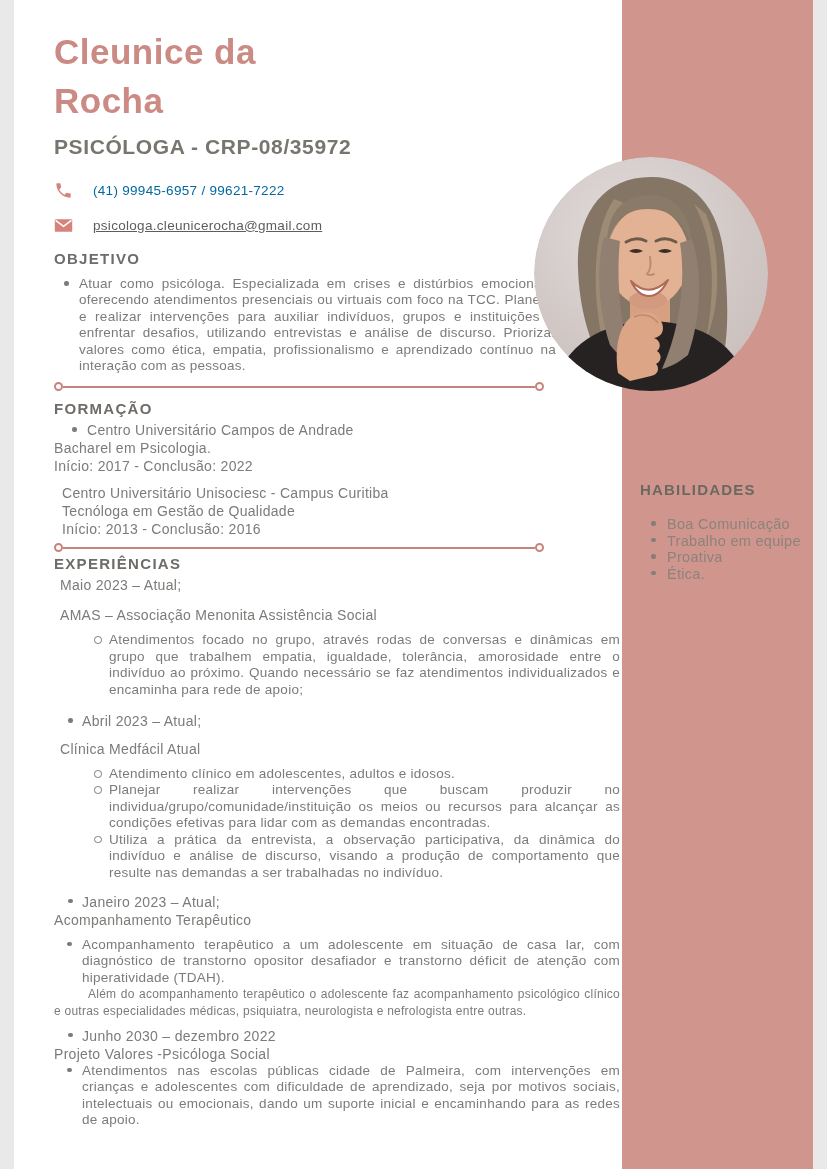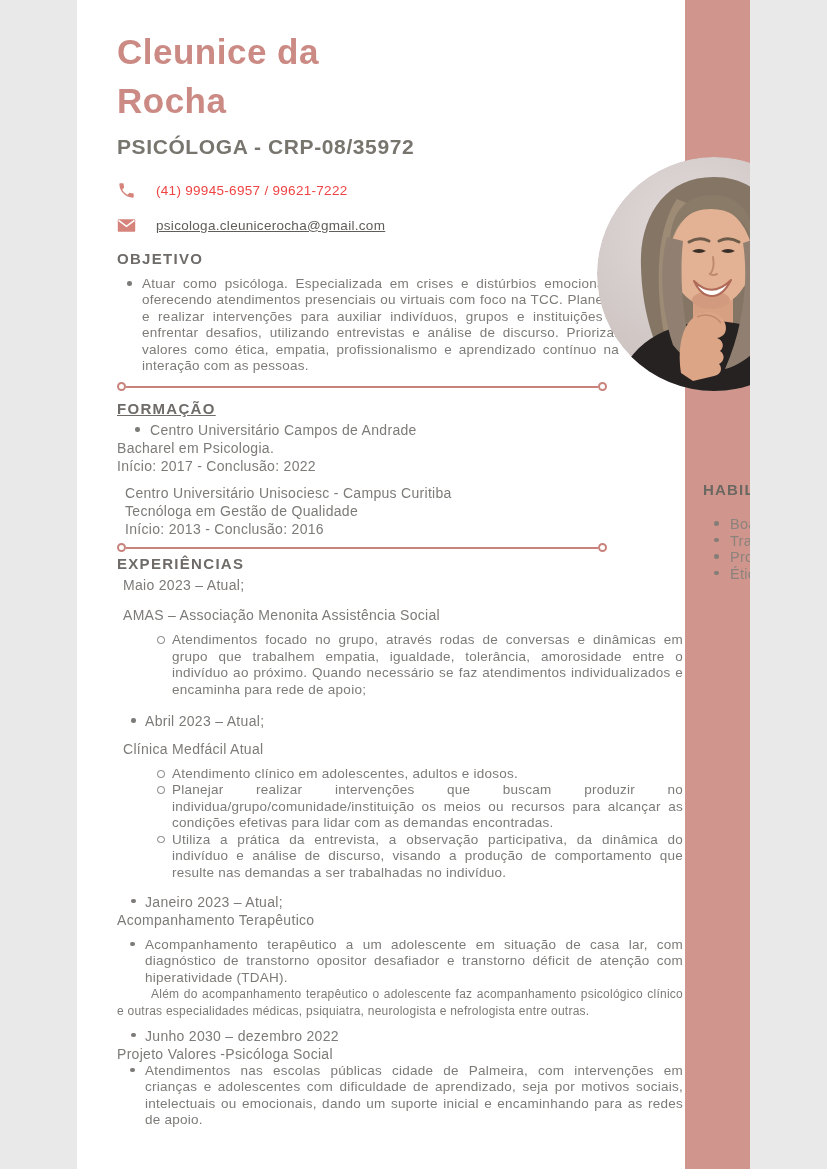--- a/index.html
+++ b/index.html
@@ -1,17 +1,17 @@
 <!DOCTYPE html>
 <html><head>
 <meta charset="utf-8">
 <style>
   html,body { margin:0; padding:0; background:#e9e9e9; }
   .page {
-    position:relative; width:673px; height:1169px; margin:0 auto;
+    position:relative; width:799px; height:1169px; margin:0 auto;
     background:#ffffff; overflow:hidden;
     font-family:"Liberation Sans", sans-serif;
     color:#7d7b78;
   }
   .sidebar { position:absolute; left:608px; top:0; width:219px; height:1169px; background:#d0958d; }
   .photo-circle {
     position:absolute; left:520px; top:157px; width:234px; height:234px;
     border-radius:50%; overflow:hidden; z-index:3;
   }
   .photo-circle svg { display:block; width:100%; height:100%; }
@@ -20,26 +20,26 @@
 
   .name { margin:27px 0 0 0; font-size:35px; line-height:49px; font-weight:bold;
           color:#cb8a84; letter-spacing:0.5px; }
   .name span { display:block; }
   .subtitle { margin-top:10px; font-size:21px; letter-spacing:0.6px; color:#78756f; font-weight:bold; }
 
   .contact { margin-top:21px; }
   .contact-row { display:flex; align-items:center; margin-bottom:15px; height:20px; }
   .c-icon { width:19px; height:19px; flex:none; margin-right:20px; }
   .c-icon svg { display:block; width:100%; height:100%; }
-  .contact-text { font-size:13.5px; color:#ef4444; letter-spacing:0.3px; }
+  .contact-text { font-size:13.5px; color:#0369a1; letter-spacing:0.3px; }
   .email-link { color:#5f5d5a; text-decoration:underline; }
 
   .sec-heading { font-size:15px; font-weight:bold; color:#6e6b68; letter-spacing:1.3px; }
   .h-objetivo { margin-top:13px; }
-  .h-formacao { margin-top:9px;text-decoration:underline; }
+  .h-formacao { margin-top:9px; }
   .h-experiencias { margin-top:3px; }
 
   .narrow { width:492px; }
 
   .b-row { display:flex; }
   .b-text { flex:1; text-align:justify; font-size:13.5px; line-height:16.4px; letter-spacing:0.25px; }
   .marker { flex:none; }
   .m-disc { width:15px; padding-top:5px; }
   .m-disc i { display:block; width:4.5px; height:4.5px; border-radius:50%; background:#7d7b78; }
   .m-circ { width:15px; padding-top:4px; }

